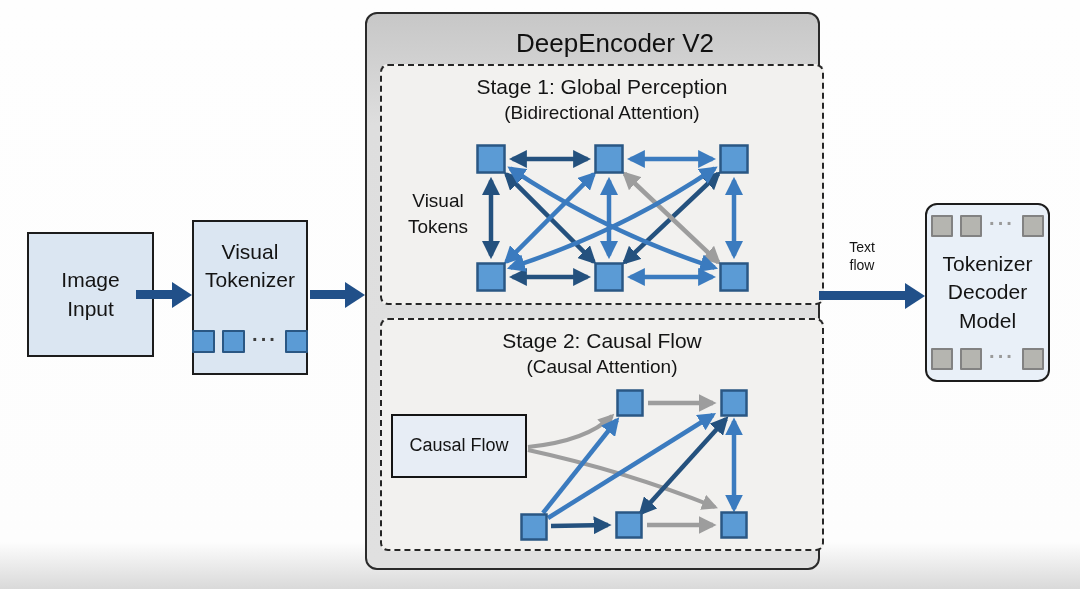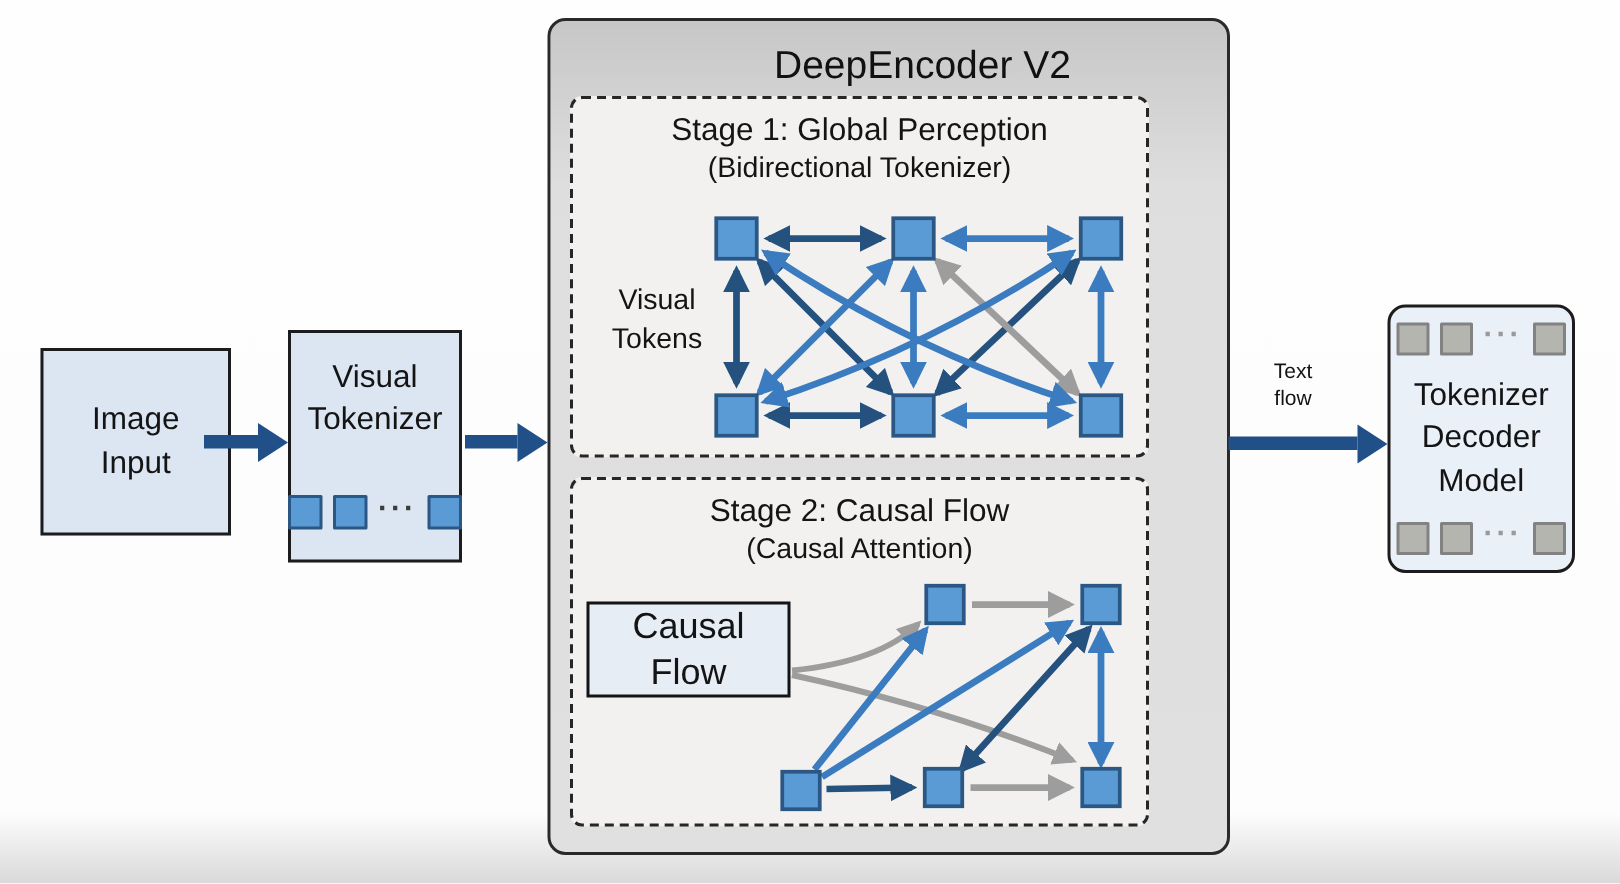--- a/index.html
+++ b/index.html
@@ -29,39 +29,39 @@
   .decoder .token-row{margin:0;}
   .decoder .node-label{font-size:21px;}
   
   .container{
     position:absolute;left:365px;top:12px;width:455px;height:558px;box-sizing:border-box;
     border:2.5px solid #2a2a2a;border-radius:12px;
     background:linear-gradient(180deg,#c7c7c7 0%,#dedede 20%,#e0e0e0 100%);
   }
   .container-title{margin-top:14px;text-align:center;font-size:26px;color:#111;padding-left:45px;}
   .stage{
-    position:absolute;left:13px;width:386px;box-sizing:border-box;
+    position:absolute;left:13px;width:444px;box-sizing:border-box;
     border:2.5px dashed #262626;border-radius:8px;background:#f2f1ef;
   }
   .stage1{top:50px;height:241px;}
   .stage2{top:304px;height:233px;}
   .stage-title{text-align:center;font-size:21px;margin-top:9px;color:#141414;}
   .stage-subtitle{text-align:center;font-size:19px;margin-top:3px;color:#141414;}
   .side-label{
     position:absolute;left:6px;top:122px;width:100px;text-align:center;
     font-size:19px;line-height:1.35;color:#141414;
   }
   .side-label span{display:block;}
   .net{position:absolute;left:0;top:0;}
   
   .query-box{
-    position:absolute;left:9px;top:81px;width:136px;height:64px;box-sizing:border-box;
+    position:absolute;left:9px;top:94px;width:136px;height:64px;box-sizing:border-box;
     border:2.5px solid #141414;background:#e7edf5;
     display:flex;flex-direction:row;align-items:center;justify-content:center;
-    font-size:24px;line-height:1.3;text-align:center;color:#141414;
+    font-size:18px;line-height:1.3;text-align:center;color:#141414;
   }
   .query-box span{display:block;}
   
   .flow-arrow{position:absolute;height:9px;background:#215089;}
   .flow-arrow::after{
     content:"";position:absolute;left:100%;top:50%;transform:translateY(-50%);
     border-top:13px solid transparent;border-bottom:13px solid transparent;
     border-left:20px solid #215089;
   }
   .text-flow-label{
@@ -97,21 +97,21 @@
     </div>
   </div>
 
   <div class="flow-arrow" style="left:310px;top:290px;width:35px;"></div>
 
   <div class="container">
     <div class="container-title">DeepEncoder V2</div>
 
     <div class="stage stage1">
       <div class="stage-title">Stage 1: Global Perception</div>
-      <div class="stage-subtitle">(Bidirectional Tokenizer)</div>
+      <div class="stage-subtitle">(Bidirectional Attention)</div>
       <div class="side-label">
         <span>Visual</span>
         <span>Tokens</span>
       </div>
       <svg id="net1" class="net" width="425" height="236" viewBox="0 0 425 236">
           <defs>
             <marker id="net1-h-navy" viewBox="0 0 10 10" refX="8" refY="5" markerWidth="4" markerHeight="4" orient="auto-start-reverse">
               <path d="M0,0 L10,5 L0,10 z" fill="#24517e"></path>
             </marker>
             <marker id="net1-h-blue" viewBox="0 0 10 10" refX="8" refY="5" markerWidth="4" markerHeight="4" orient="auto-start-reverse">

